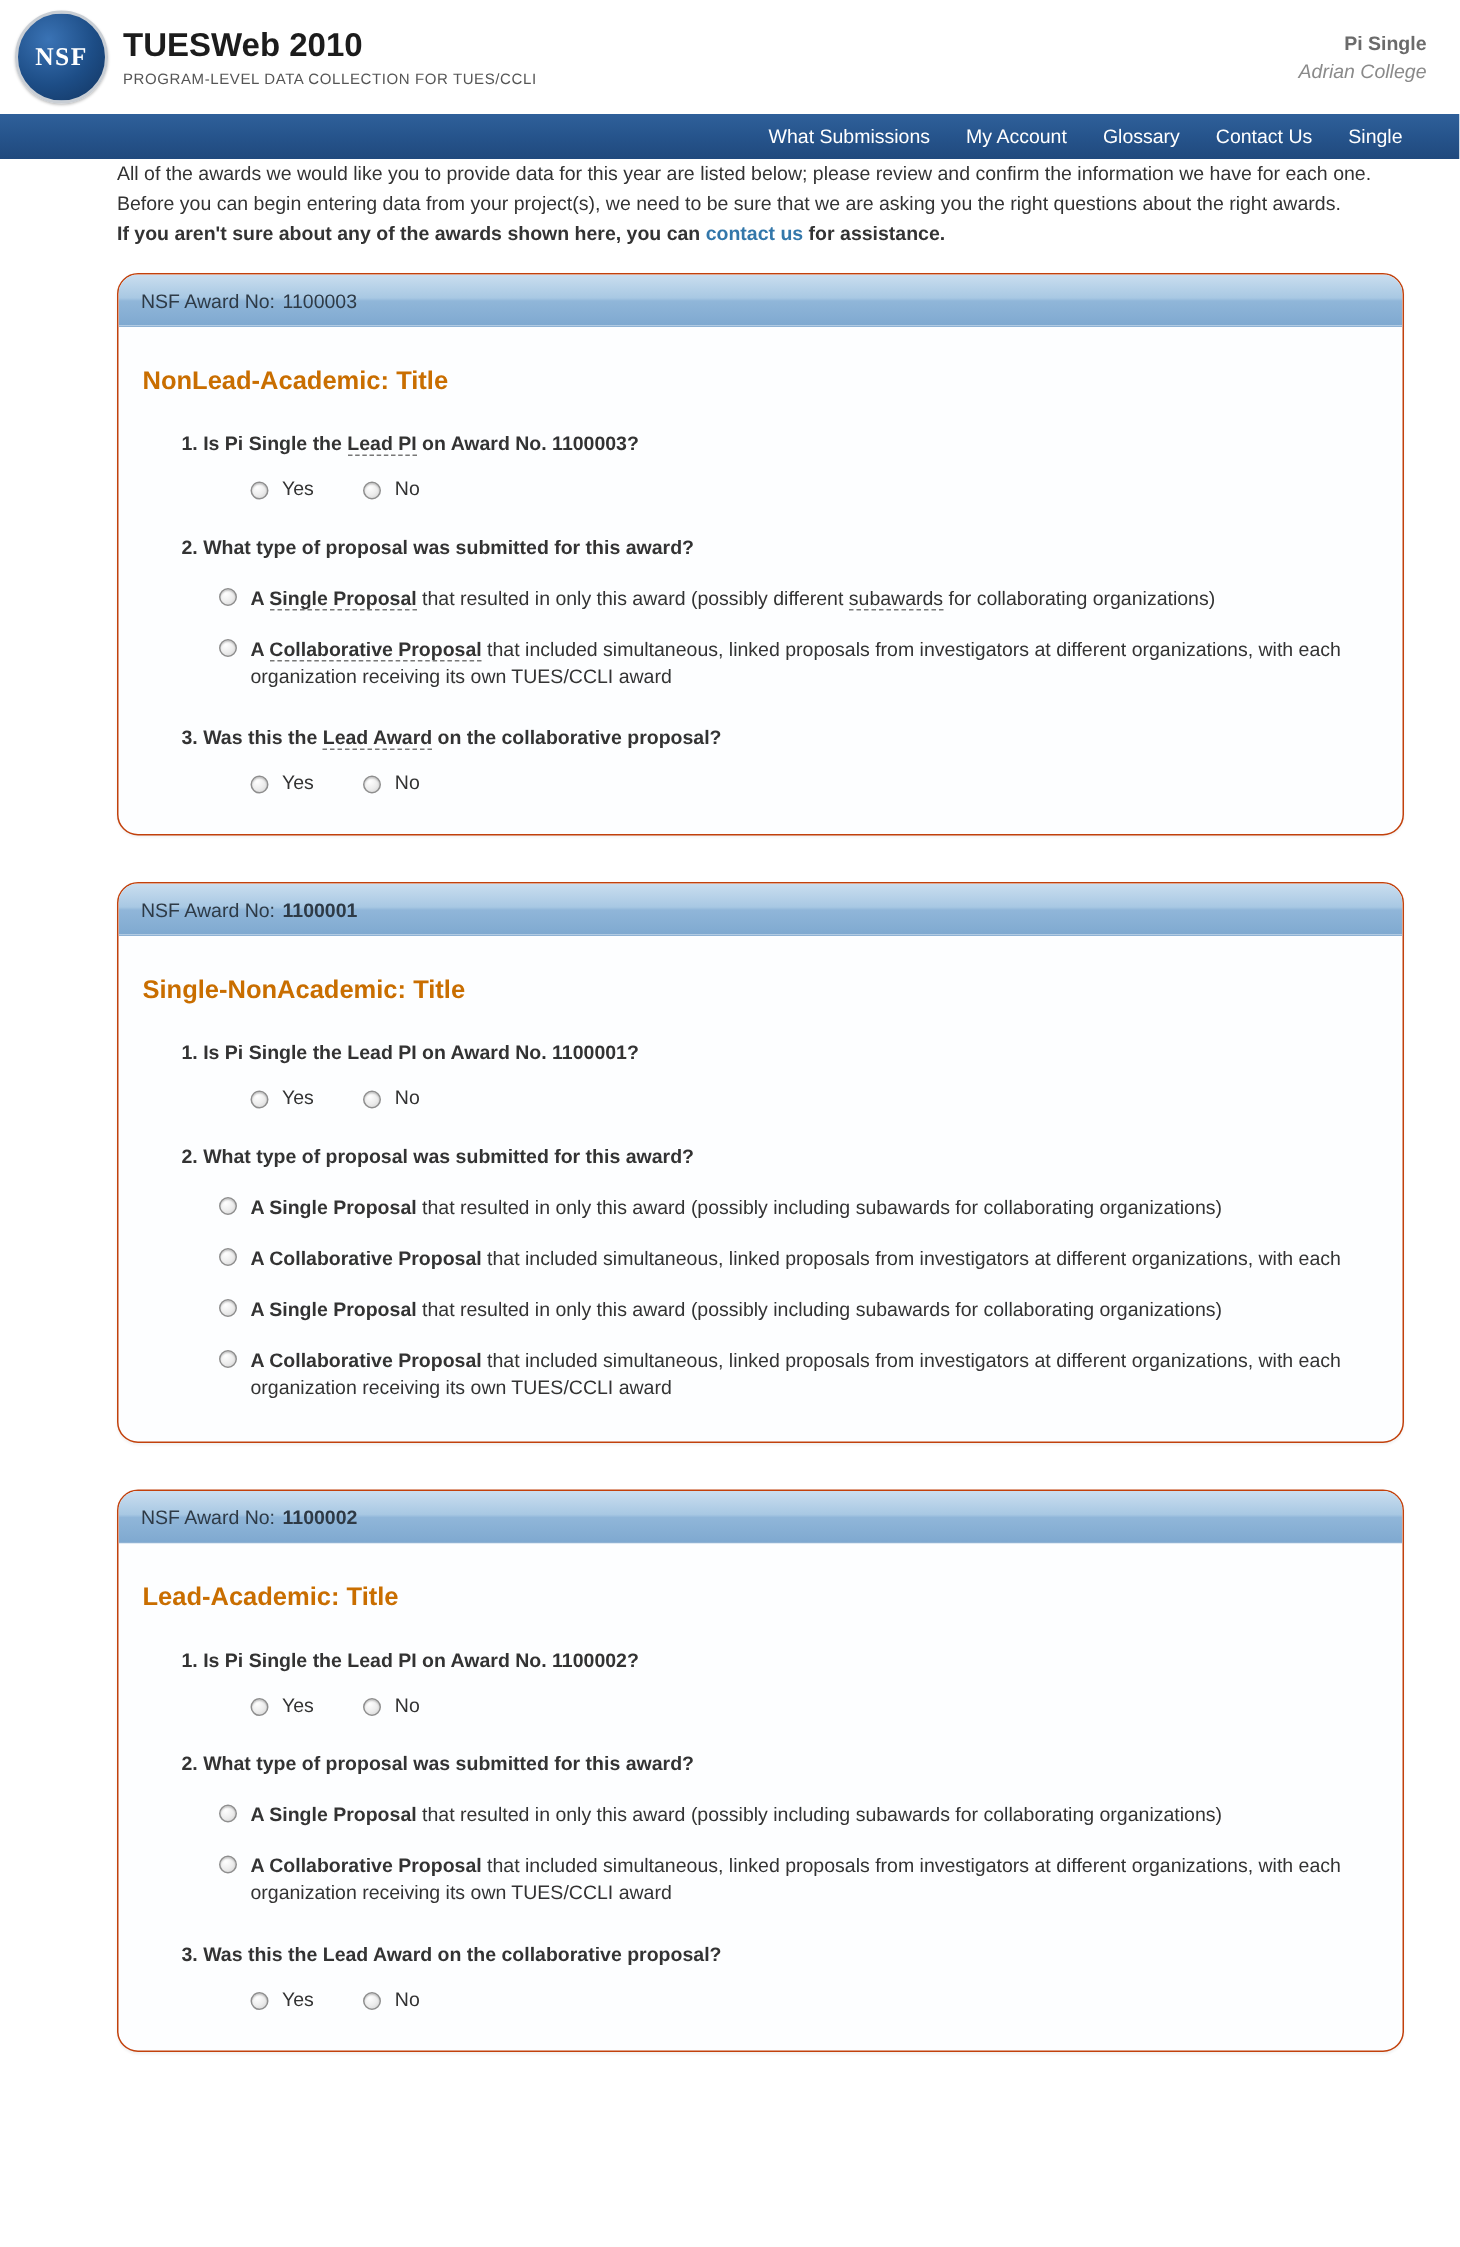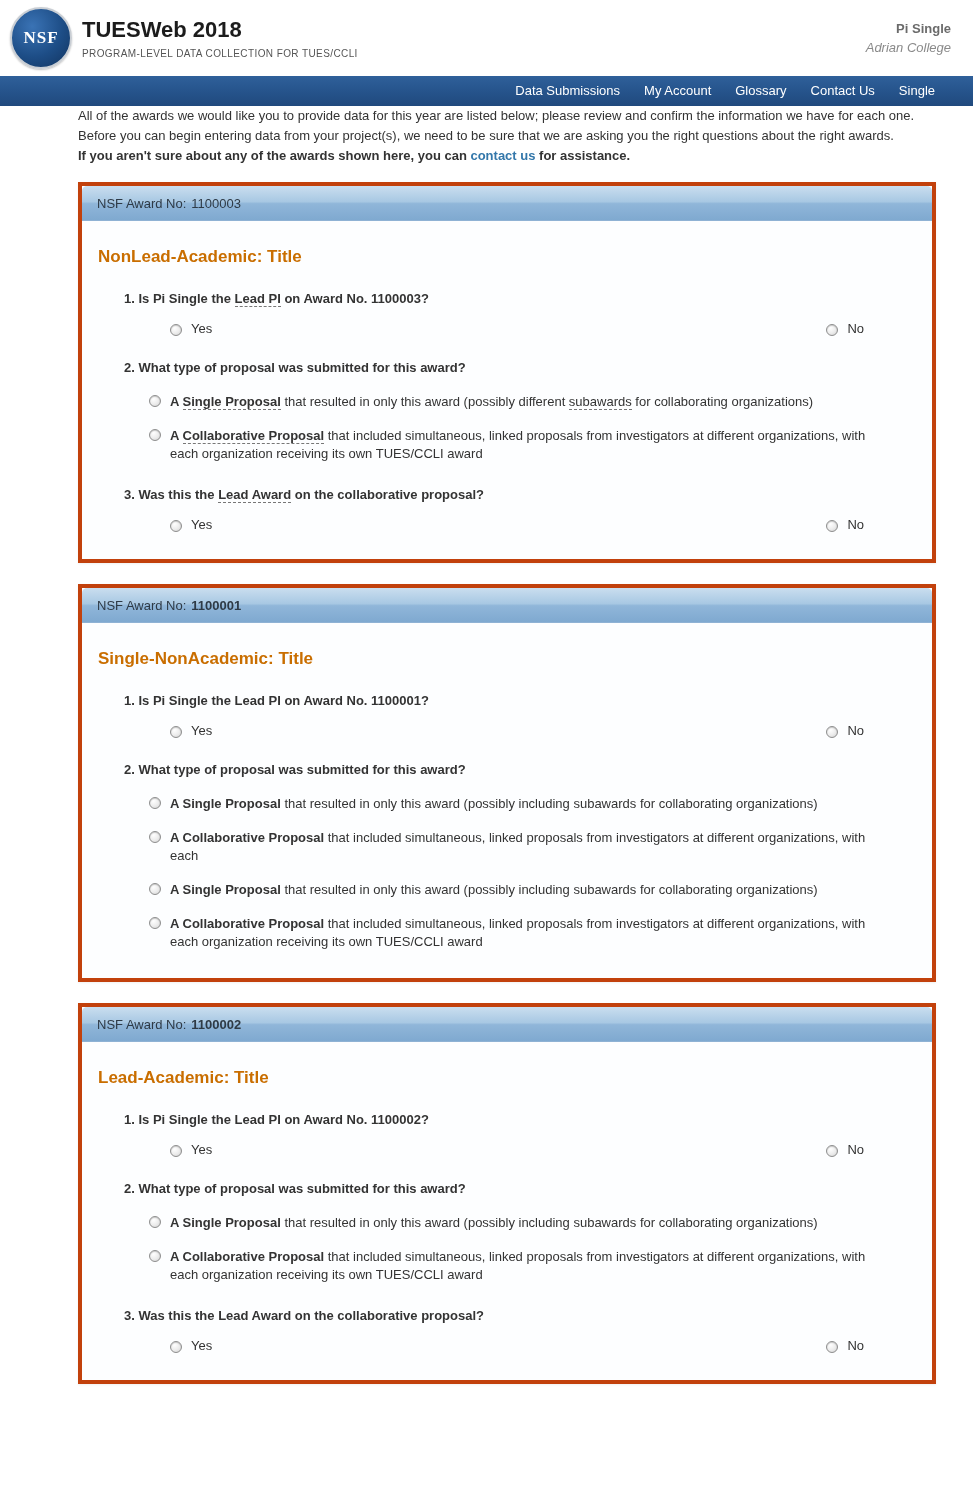--- a/index.html
+++ b/index.html
@@ -45,36 +45,36 @@
   .page-title { color: #7d2e86; font-size: 20px; font-weight: bold; margin: 58px 0 7px; }
   .reporting { font-style: italic; color: #555; font-size: 12px; margin-bottom: 19px; }
   .u { border-bottom: 1px dashed #777; }
   .intro p { margin: 0 0 1px; line-height: 19px; }
   .intro .bold-line { font-weight: bold; margin-top: 1px; }
   a.link { color: #3377aa; text-decoration: none; cursor: pointer; }
 
   
   .awards { margin-top: 17px; }
   .award-panel {
-    border: 4px solid #c2410c; border-radius: 0; margin-bottom: 21px;
+    border: 1px solid #c2410c; border-radius: 14px; margin-bottom: 31px;
     background: #fdfeff; overflow: hidden; box-shadow: 0 1px 2px rgba(0,0,0,.06);
   }
   .award-header {
     height: 35px; line-height: 35px; padding: 0 15px;
     background: linear-gradient(to bottom, #cadeef 0%, #a8c8e3 46%, #90b6d9 52%, #7fa9d0 100%);
     border-bottom: 1px solid #8fb2d4;
     color: #2e3a46; font-size: 13px;
     border-radius: 5px 5px 0 0;
   }
   .award-number { font-weight: bold; margin-left: 5px; }
   .award-number.regular { font-weight: normal; }
   .award-body { padding: 26px 40px 27px 16px; }
   .award-subtitle { color: #c96e00; font-weight: bold; font-size: 17px; }
   .question { font-weight: bold; color: #333; margin: 23px 0 0 26px; line-height: 18px; }
-  .yesno { margin: 13px 0 0 67px; display: flex; align-items: center; justify-content: space-between; }
+  .yesno { margin: 13px 0 0 67px; display: flex; align-items: center; }
   .radio-pair { display: flex; align-items: center; margin-right: 28px; cursor: pointer; }
   .radio-pair span { margin-left: 6px; }
   .option { margin: 16px 0 0 51px; display: flex; align-items: flex-start; }
   .option input { margin: 2px 9px 0 0; flex: none; }
   .opt-text { line-height: 18px; max-width: 746px; }
   .b { font-weight: bold; }
   input[type="radio"] {
     -webkit-appearance: none; appearance: none;
     width: 12px; height: 12px; border-radius: 50%;
     border: 1px solid #8e8e8e;
@@ -84,31 +84,31 @@
   }
 </style>
 </head>
 <body>
 
 <div class="page">
 
   <div class="header">
     <div class="logo">NSF</div>
     <div class="header-titles">
-      <div class="app-title">TUESWeb 2018</div>
+      <div class="app-title">TUESWeb 2010</div>
       <div class="app-subtitle">PROGRAM-LEVEL DATA COLLECTION FOR TUES/CCLI</div>
     </div>
     <div class="header-right">
       <div class="user-name">Pi Single</div>
       <div class="user-org">Adrian College</div>
     </div>
   </div>
 
   <div class="nav">
-      <div class="nav-item">Data Submissions</div>
+      <div class="nav-item">What Submissions</div>
       <div class="nav-item">My Account</div>
       <div class="nav-item">Glossary</div>
       <div class="nav-item">Contact Us</div>
       <div class="nav-item">Single</div>
     </div>
 
   <div class="content">
 
     <div class="intro">
       <p>All of the awards we would like you to provide data for this year are listed below; please review and confirm the information we have for each one.</p>

